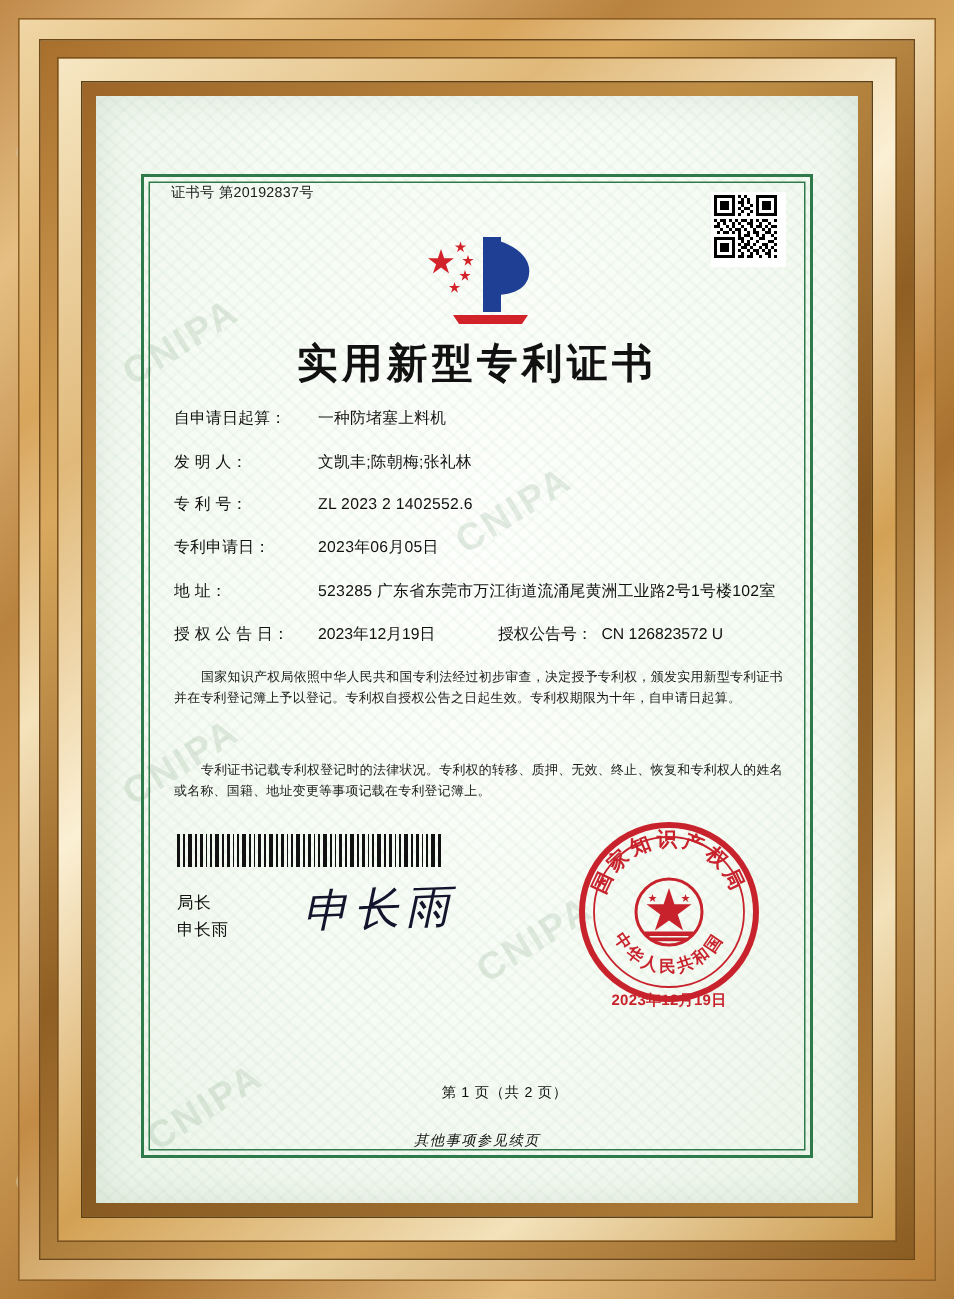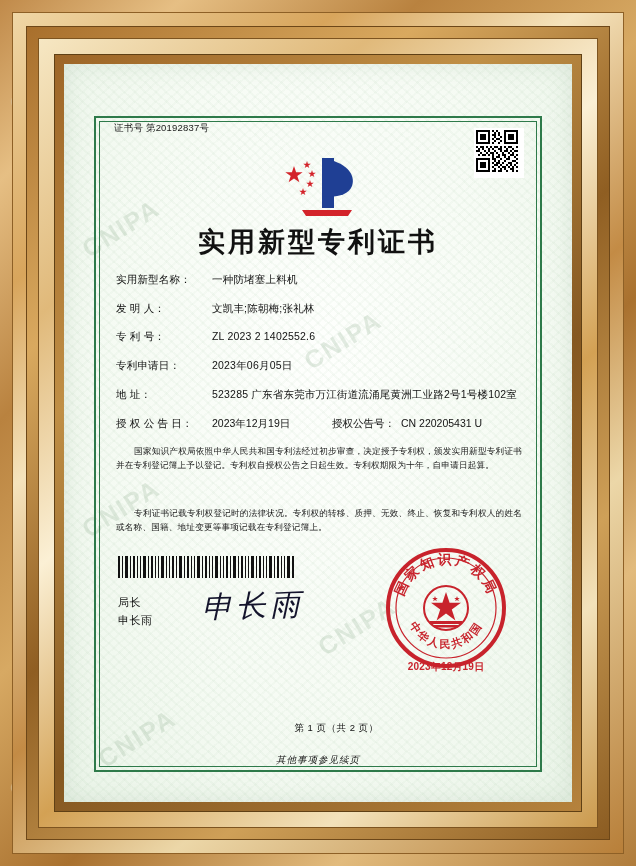--- a/index.html
+++ b/index.html
@@ -443,21 +443,21 @@
             <polygon points="43,36 43.9,38.7 46.8,38.7 44.4,40.4 45.3,43.1 43,41.4 40.7,43.1 41.6,40.4 39.2,38.7 42.1,38.7"></polygon>
           </g>
         </svg>
       </div>
 
       <div class="title">实用新型专利证书</div>
 
       <div class="fields">
 
         <div class="field">
-          <div class="lbl">实用新型名称：</div>
+          <div class="lbl">自申请日起算：</div>
           <div class="val">一种防堵塞上料机</div>
         </div>
 
         <div class="field">
           <div class="lbl">发  明  人：</div>
           <div class="val">文凯丰;陈朝梅;张礼林</div>
         </div>
 
         <div class="field">
           <div class="lbl">专  利  号：</div>
@@ -473,21 +473,21 @@
         <div class="field">
           <div class="lbl">地      址：</div>
           <div class="val">523285 广东省东莞市万江街道流涌尾黄洲工业路2号1号楼102室</div>
         </div>
 
         <div class="field">
           <div class="lbl">授 权 公 告 日：</div>
           <div class="inline-row">
             <div class="c1">2023年12月19日</div>
             <div style="flex:0 0 auto;">授权公告号：</div>
-            <div style="flex:1; padding-left:6px;">CN 220205431 U</div>
+            <div style="flex:1; padding-left:6px;">CN 126823572 U</div>
           </div>
         </div>
 
       </div>
 
       <div class="para p1"><span class="indent"></span><span>国家知识产权局依照中华人民共和国专利法经过初步审查，决定授予专利权，颁发实用新型专利证书并在专利登记簿上予以登记。专利权自授权公告之日起生效。专利权期限为十年，自申请日起算。</span></div>
       <div class="para p2"><span class="indent"></span><span>专利证书记载专利权登记时的法律状况。专利权的转移、质押、无效、终止、恢复和专利权人的姓名或名称、国籍、地址变更等事项记载在专利登记簿上。</span></div>
 
       <div class="barcode">
         <svg width="176" height="22" shape-rendering="crispEdges">

